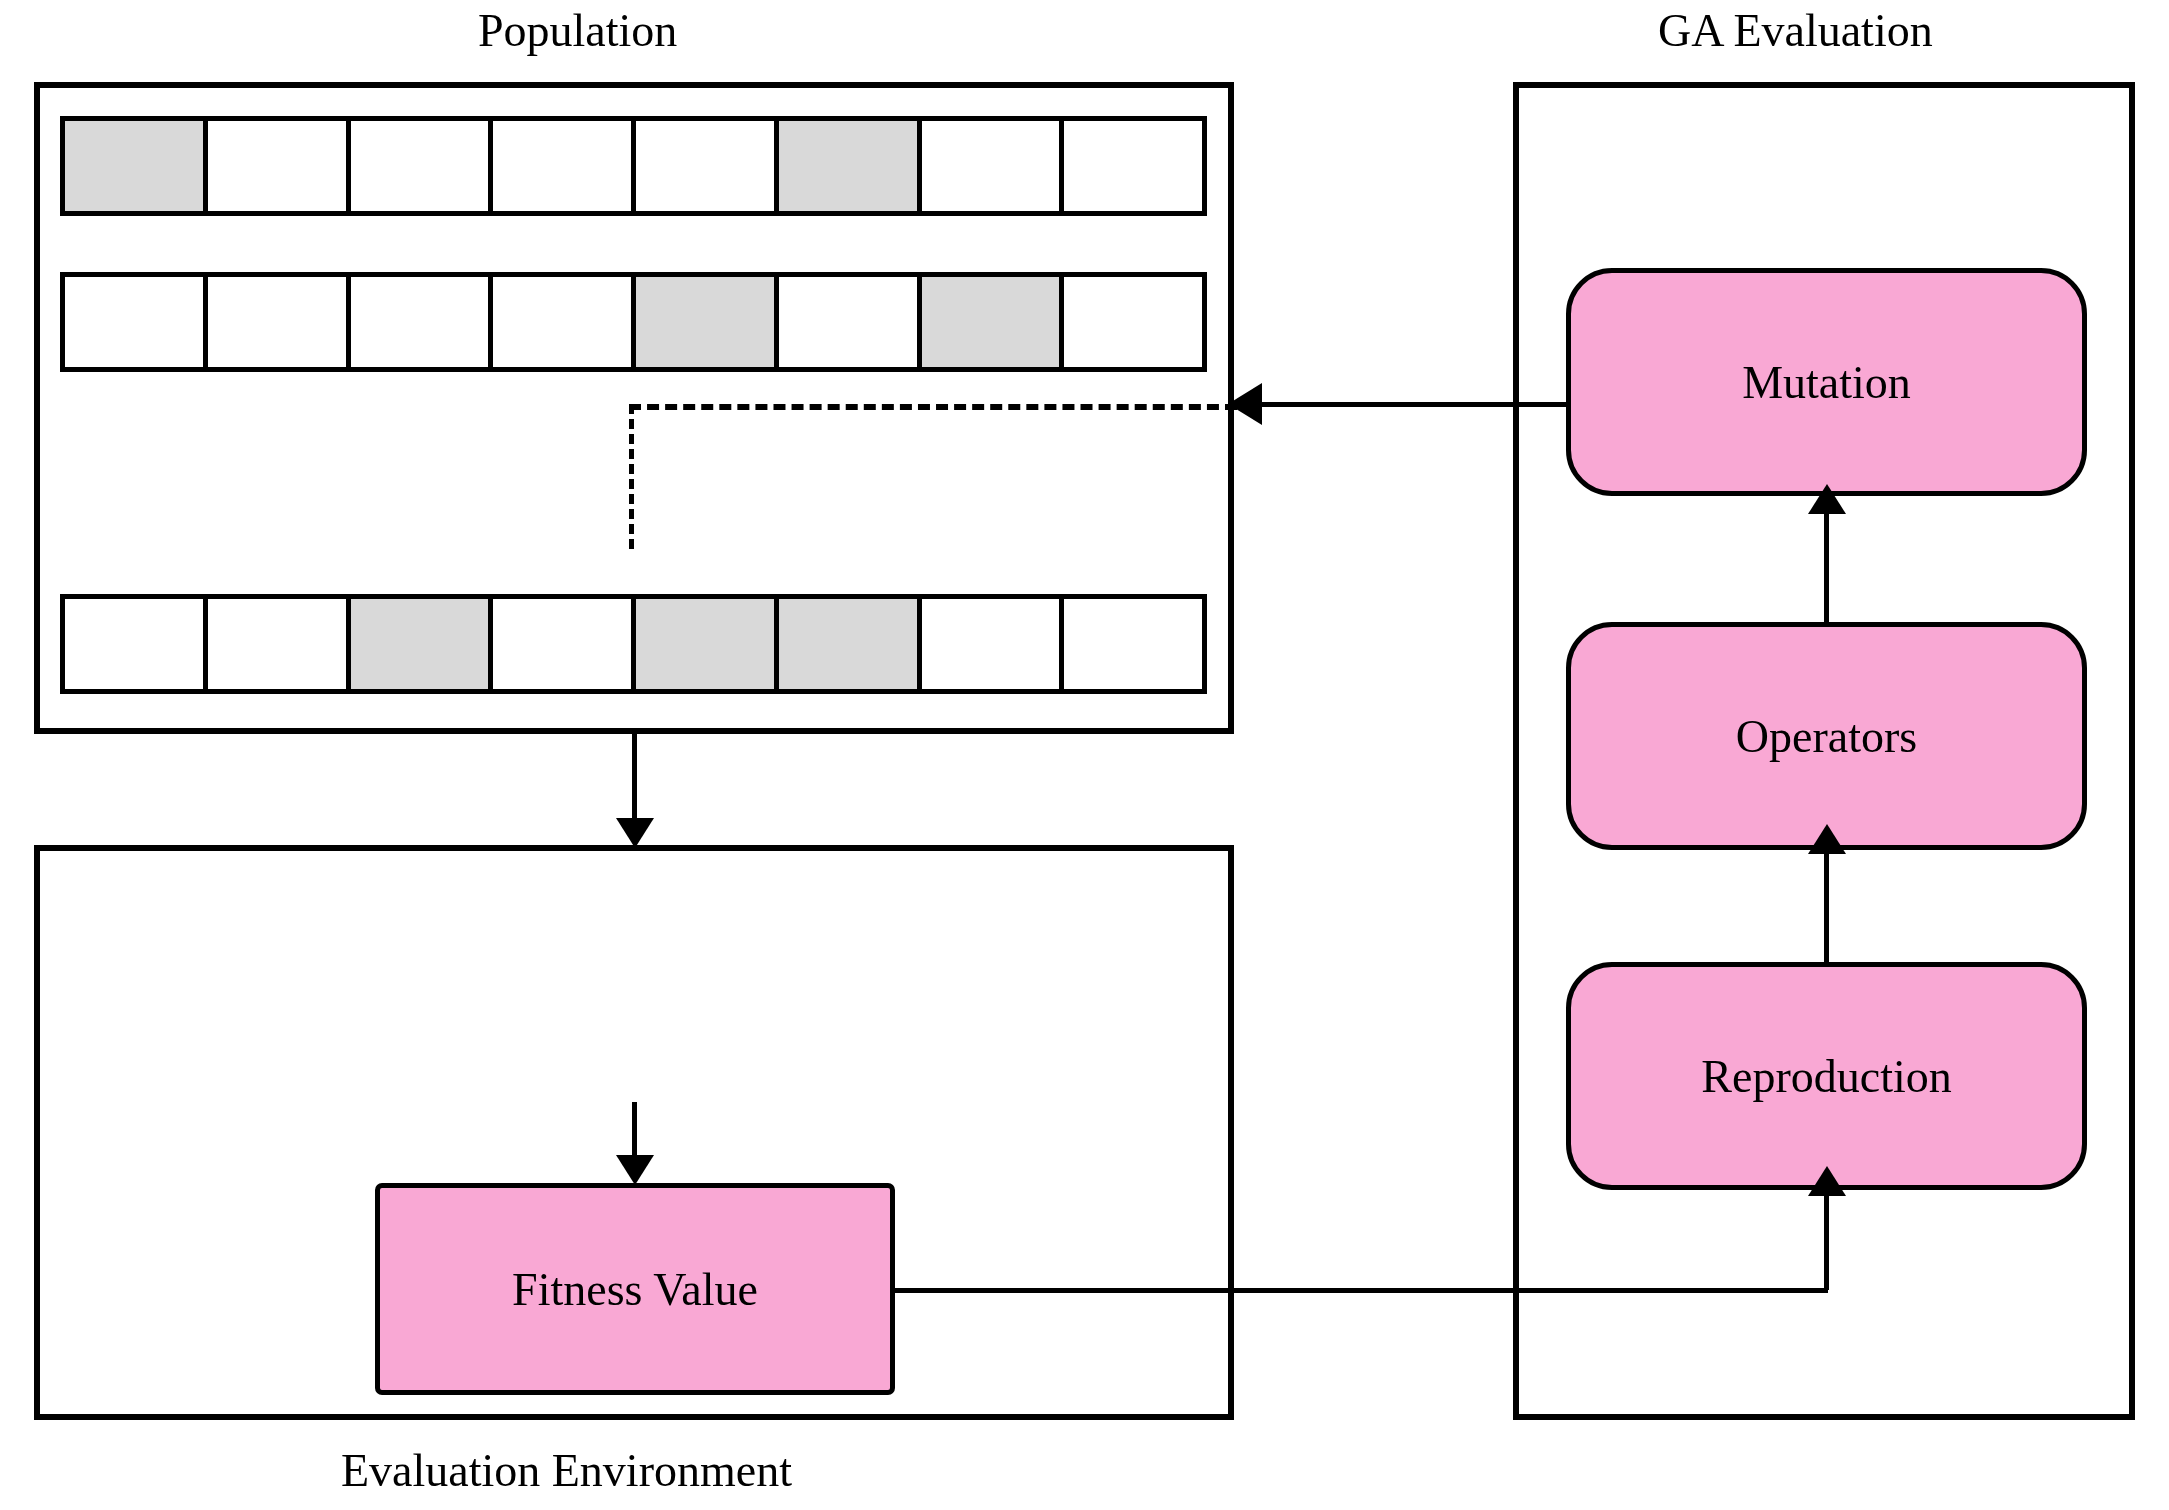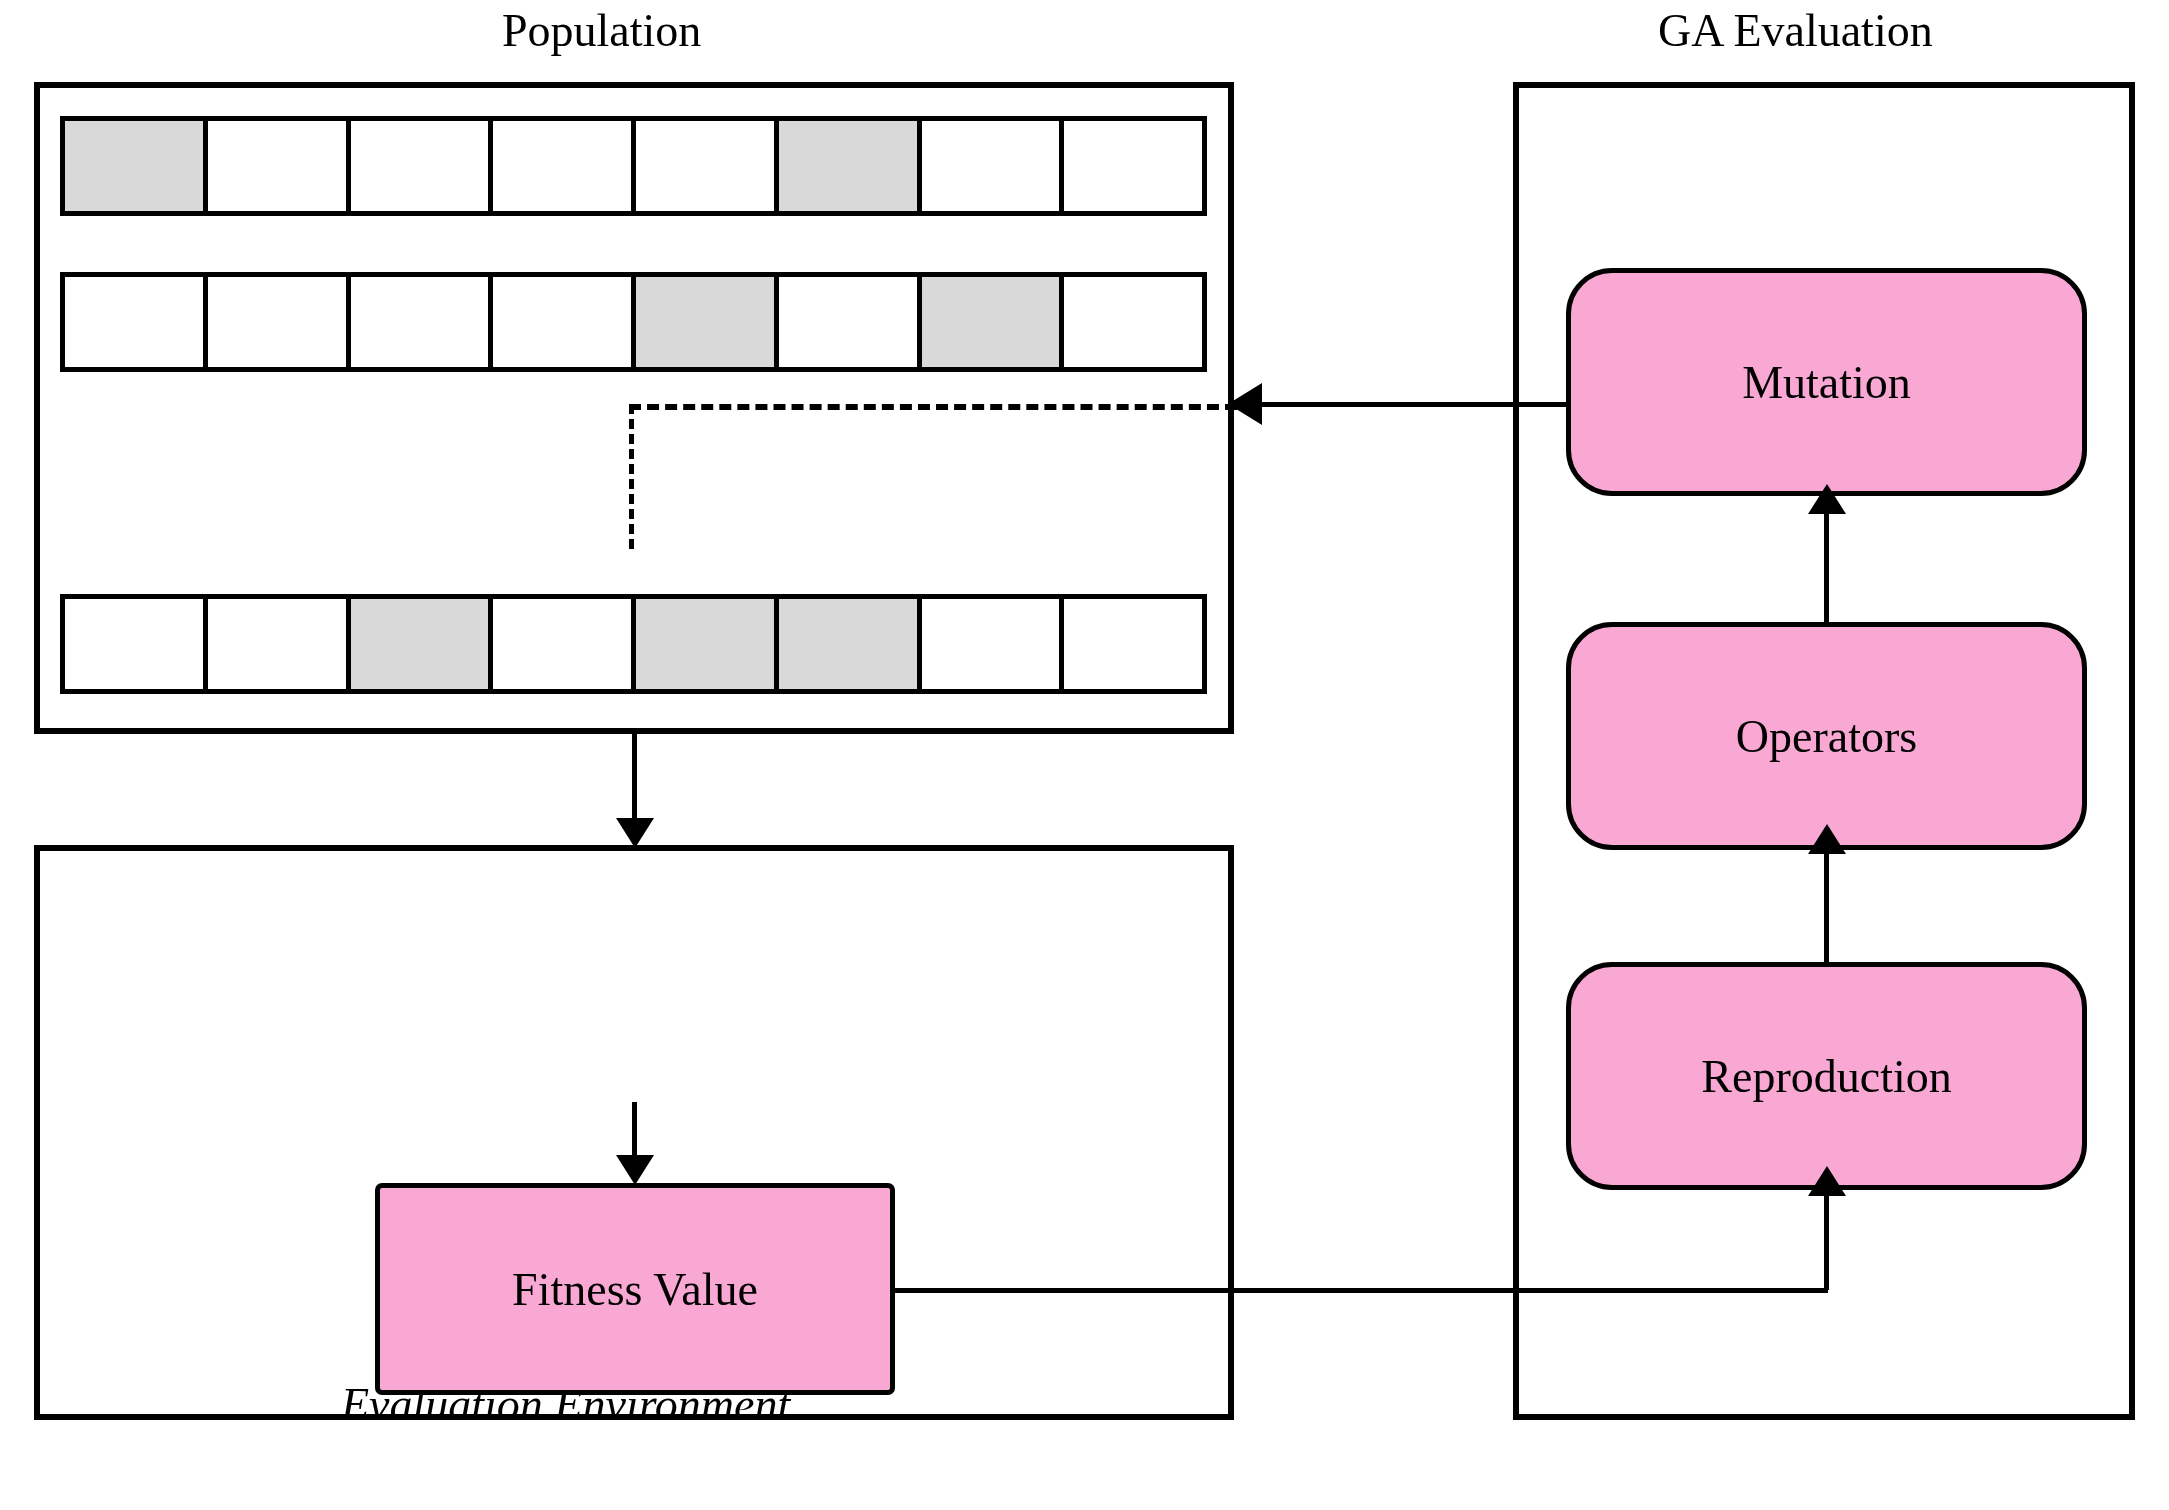--- a/index.html
+++ b/index.html
@@ -35,25 +35,25 @@
             border-top:30px solid #000;}
   .arrow-left{position:absolute;width:0;height:0;
             border-top:21px solid transparent;border-bottom:21px solid transparent;
             border-right:34px solid #000;}
 </style>
 </head>
 <body>
 
 <div id="stage">
 
-  <div class="caption" style="left:502px;top:8px;">Population</div>
+  <div class="caption" style="left:478px;top:8px;">Population</div>
 
   <div class="caption" style="left:1658px;top:8px;">GA Evaluation</div>
 
-  <div class="caption" style="left:341px;top:1382px;font-style:italic;">Evaluation Environment</div>
+  <div class="caption" style="left:341px;top:1448px;">Evaluation Environment</div>
 
   <div class="panel" style="left:34px;top:82px;width:1200px;height:652px;"></div>
 
   <div class="chrom" style="left:60px;top:116px;width:1147px;height:100px;">
     <div class="gene on" style="background: rgb(217, 217, 217);"></div>
     <div class="gene" style="background: rgb(255, 255, 255);"></div>
     <div class="gene" style="background: rgb(255, 255, 255);"></div>
     <div class="gene" style="background: rgb(255, 255, 255);"></div>
     <div class="gene" style="background: rgb(255, 255, 255);"></div>
     <div class="gene on" style="background: rgb(217, 217, 217);"></div>

